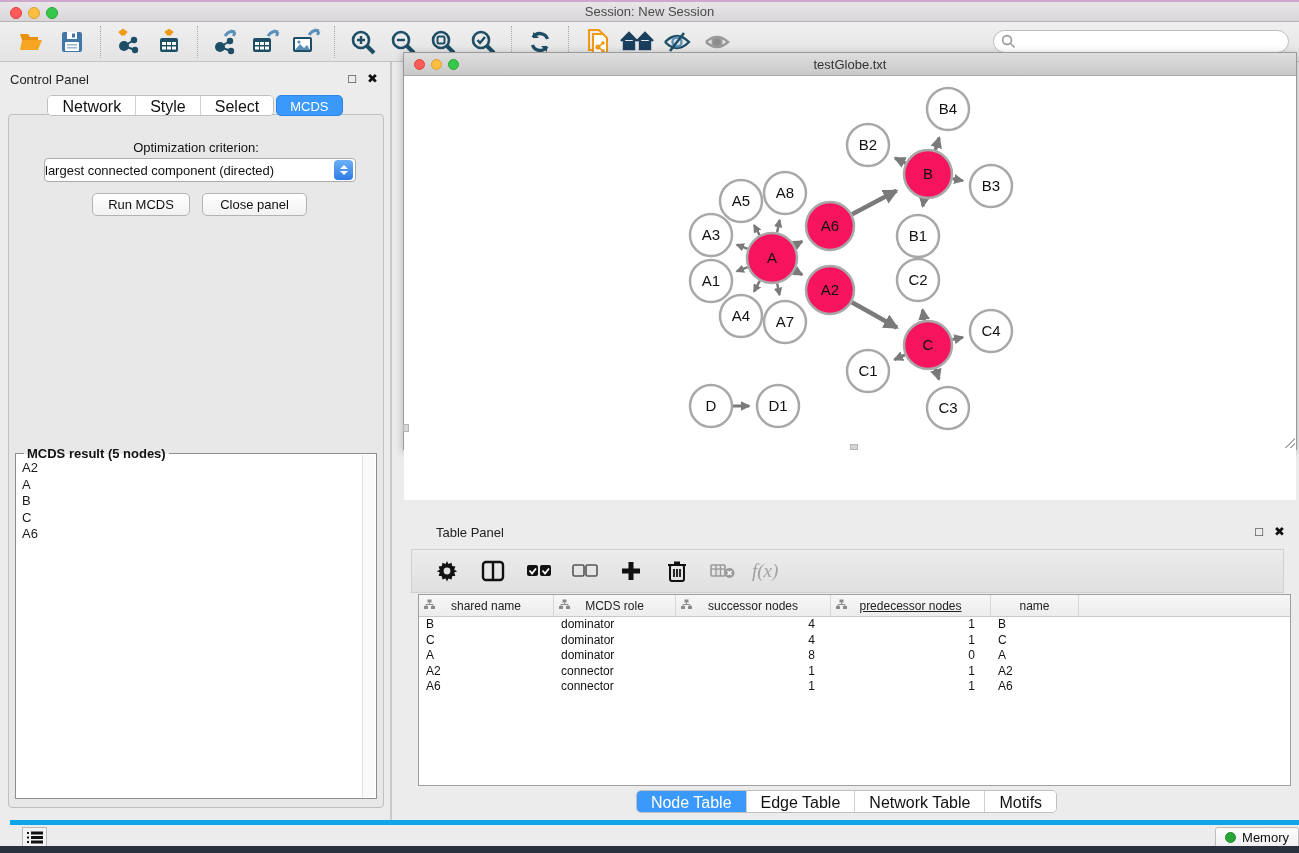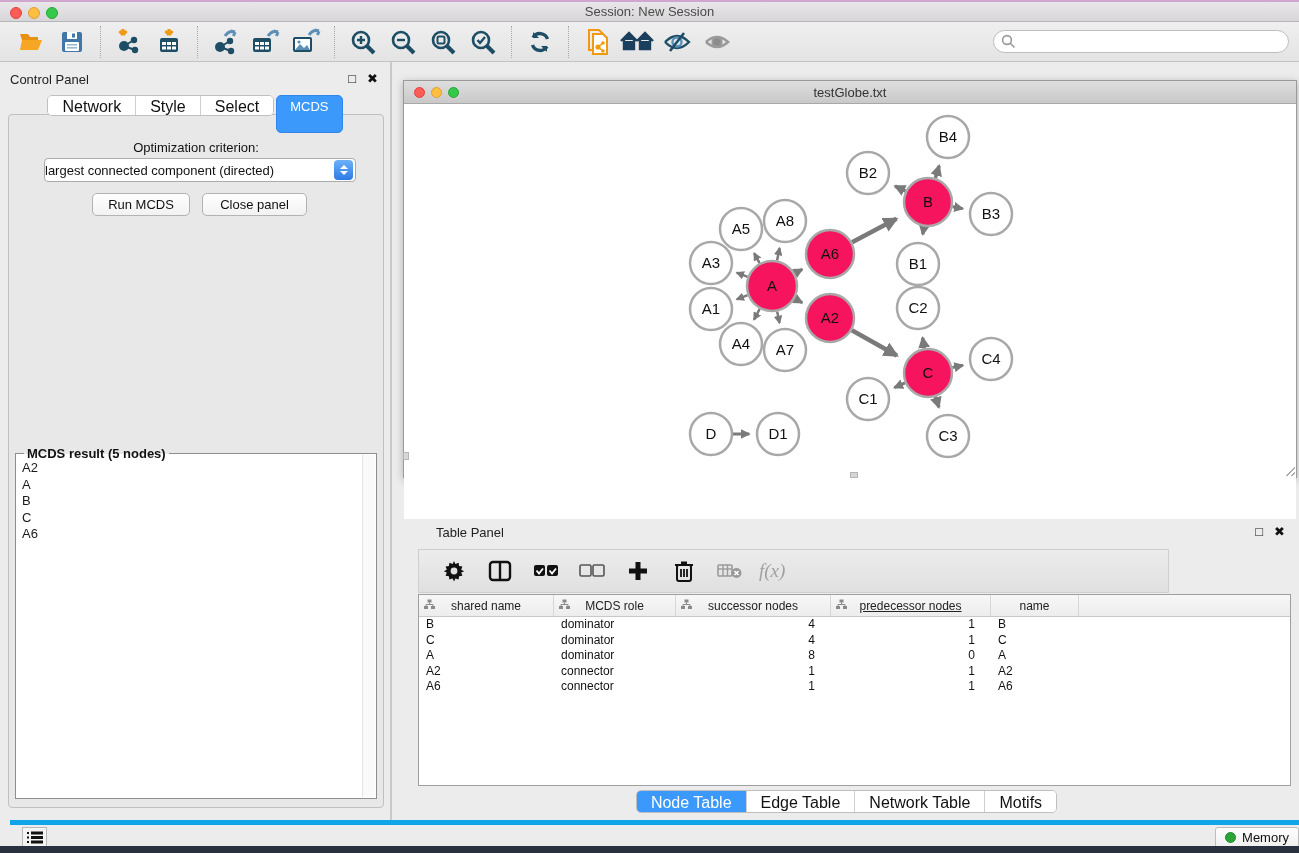--- a/index.html
+++ b/index.html
@@ -26,51 +26,51 @@
     border:1px solid #bdbdbd; border-radius:12px; display:flex; align-items:center; padding-left:7px; }
 
   
   .control-panel { position:absolute; left:0; top:62px; width:392px; height:758px; background:#ececec; border-right:2px solid #c9c9c9; }
   .cp-header { position:absolute; left:10px; top:10px; font-size:13px; color:#222; }
   .panel-ctrl { position:absolute; top:9px; font-size:13px; color:#111; }
   .cp-tabs { position:absolute; left:0; top:33px; width:100%; display:flex; justify-content:center; z-index:2; }
   .tabset { display:flex; background:#fff; border:1px solid #bfbfbf; border-radius:5px; overflow:hidden; height:21px; }
   .tabset .tab { padding:2px 14px; font-size:16px; border-right:1px solid #cfcfcf; background:#fff; color:#111; line-height:17px; }
   .tabset .tab:last-child { border-right:none; }
-  .tab-mcds { margin-left:2px; background:#3b99fc; color:#fff; border:1px solid #2f86e8; border-radius:5px; padding:2px 13px; font-size:13px; height:38px; line-height:17px; }
+  .tab-mcds { margin-left:2px; background:#3b99fc; color:#fff; border:1px solid #2f86e8; border-radius:5px; padding:2px 13px; font-size:13px; height:21px; line-height:17px; }
   .cp-body { position:absolute; left:8px; top:52px; width:376px; height:694px; background:#e8e8e8; border:1px solid #c0c0c0; border-radius:4px; }
   .opt-label { position:absolute; left:0; top:25px; width:100%; text-align:center; font-size:13px; color:#111; }
   .select-box { position:absolute; left:35px; top:43px; width:312px; height:24px; background:#fff; border:1px solid #ababab; border-radius:4px; display:flex; align-items:center; }
   .select-box .sel-text { flex:1; font-size:13px; color:#111; white-space:nowrap; overflow:hidden; }
   .sel-stepper { width:19px; height:20px; margin-right:2px; border-radius:4px; background:linear-gradient(#6cb1f7,#2e7be5); display:flex; flex-direction:column; align-items:center; justify-content:center; gap:2px; }
   .tri-up { width:0; height:0; border-left:4px solid transparent; border-right:4px solid transparent; border-bottom:4px solid #fff; }
   .tri-down { width:0; height:0; border-left:4px solid transparent; border-right:4px solid transparent; border-top:4px solid #fff; }
   .cp-btn { position:absolute; top:78px; height:23px; background:linear-gradient(#fff,#f2f2f2); border:1px solid #b3b3b3; border-radius:5px; font-size:13px; color:#111; text-align:center; line-height:21px; }
   .result-box { position:absolute; left:6px; top:338px; width:362px; height:346px; background:#fff; border:1px solid #8e8e8e; }
   .result-legend { position:absolute; left:8px; top:-8px; padding:0 3px; font-size:13px; color:#111; background:linear-gradient(#e8e8e8 50%, #ffffff 50%);font-weight:bold; }
   .result-list { position:absolute; left:3px; top:6px; right:16px; bottom:3px; overflow:hidden; font-size:13px; }
   .result-list .item { padding:1px 3px; line-height:14.5px; }
   .result-scroll { position:absolute; right:1px; top:1px; bottom:1px; width:13px; background:#fafafa; border-left:1px solid #e3e3e3; }
 
   
-  .net-window { position:absolute; left:403px; top:80px; width:894px; height:398px; background:#fff;
+  .net-window { position:absolute; left:403px; top:52px; width:894px; height:398px; background:#fff;
     border:1px solid #9a9a9a; box-shadow:0 2px 8px rgba(0,0,0,0.25); }
   .net-titlebar { position:absolute; left:0; top:0; width:100%; height:23px;
     background:linear-gradient(#dedede,#c9c9c9); border-bottom:1px solid #a8a8a8; }
   .net-titlebar .traffic { top:6px; width:11px; height:11px; }
   .net-title { position:absolute; width:100%; text-align:center; top:4px; font-size:13px; color:#333; }
   .net-canvas { position:absolute; left:0; top:23px; width:892px; height:424px; background:#fff; }
   .edge-handle { position:absolute; background:#d6d6d6; border:1px solid #b5b5b5; }
   .resize-grip { position:absolute; right:1px; bottom:1px; width:10px; height:10px;
     background:linear-gradient(135deg,transparent 50%,#aaa 50%,#aaa 60%,transparent 60%,transparent 75%,#aaa 75%,#aaa 85%,transparent 85%); }
 
   
   .table-panel { position:absolute; left:394px; top:519px; width:905px; height:301px; background:#ececec; }
   .tp-header { position:absolute; left:42px; top:6px; font-size:13px; color:#222; }
-  .tp-toolbar { position:absolute; left:24px; top:30px; width:751px; height:44px;
+  .tp-toolbar { position:absolute; left:17px; top:30px; width:873px; height:44px;
     background:linear-gradient(#ececec,#e0e0e0); border:1px solid #cfcfcf; display:flex; align-items:center; padding-left:12px; }
   .tp-toolbar .tb-btn { margin:0 6px; }
   .fx-label { font-size:19px; font-style:italic; color:#a0a0a0; font-family:"Liberation Serif","DejaVu Serif",serif; margin-left:6px; }
   .data-table { position:absolute; left:24px; top:75px; width:873px; height:192px; background:#fff; border:1px solid #9f9f9f; overflow:hidden; }
   .dt-head { display:flex; height:22px; background:linear-gradient(#f7f7f7,#ededed); border-bottom:1px solid #c9c9c9; }
   .dt-hcell { position:relative; display:flex; align-items:center; justify-content:center; font-size:12px; color:#222; border-right:1px solid #d7d7d7; height:100%; }
   .dt-hcell .hicon { position:absolute; left:5px; top:4px; }
   .dt-row { display:flex; height:15.6px; }
   .dt-cell { font-size:12px; color:#111; line-height:15.6px; white-space:nowrap; overflow:hidden; }
   .dt-cell.left { padding-left:7px; text-align:left; }

